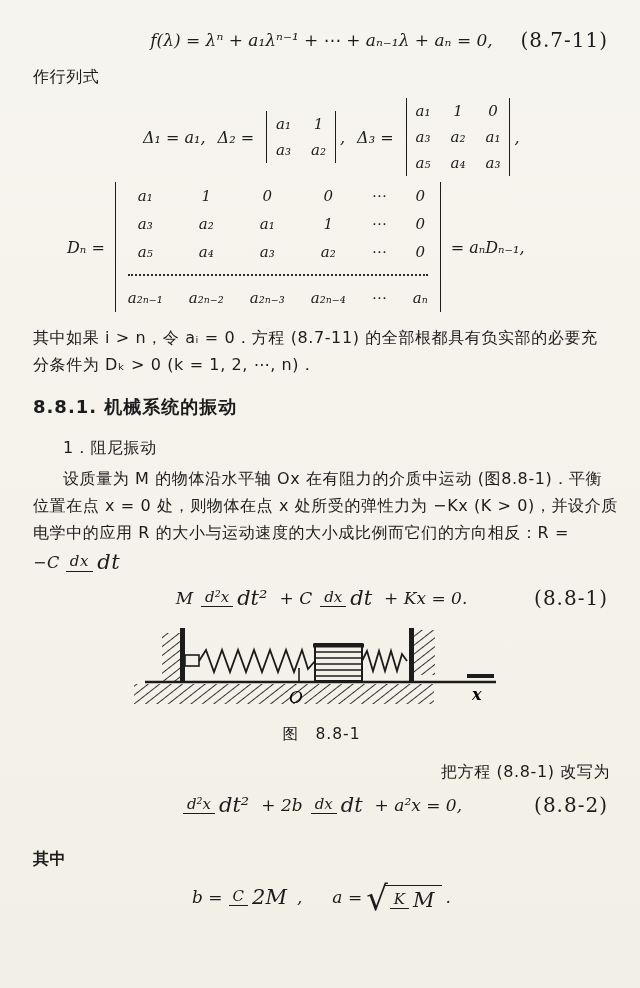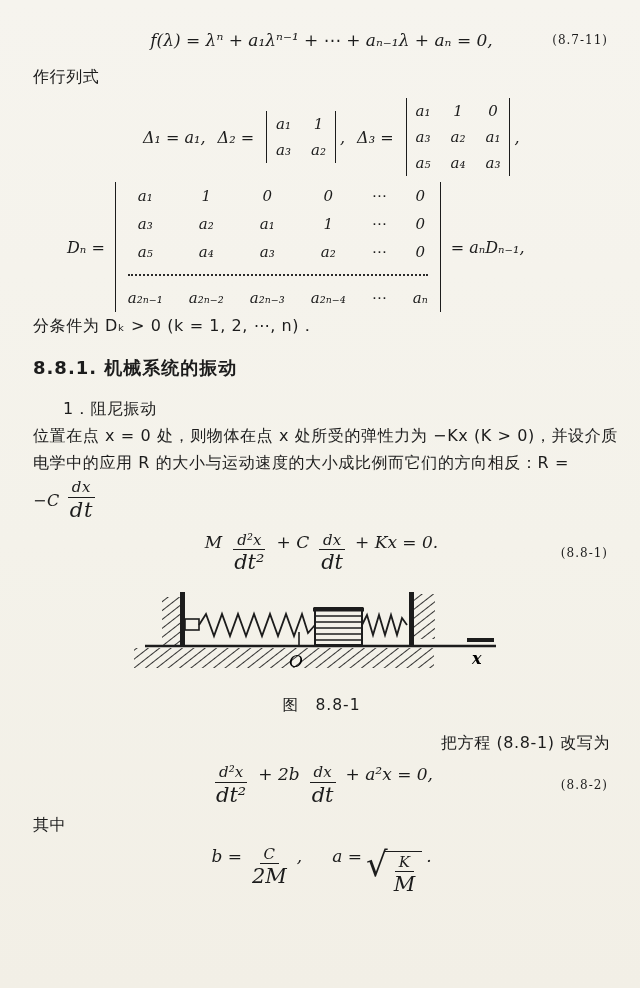--- a/index.html
+++ b/index.html
@@ -12,30 +12,30 @@
     overflow: hidden;
   }
   .sheet { padding: 0 30px 0 33px; position: relative; width: 577px; }
 
   
   .cjk { font-size: 16px; line-height: 27px; margin: 0; white-space: nowrap; letter-spacing: 0.6px; }
   .mi  { font-family: "DejaVu Serif", "DejaVu Sans", serif; font-style: italic; }
 
   
   .eqrow {
-    position: relative; display: flex; justify-content: center;
+    position: relative; display: flex; align-items: center; justify-content: center;
     gap: 6px; font-size: 17px; font-family: "DejaVu Serif", "DejaVu Sans", serif; font-style: italic;
   }
   .eqnum {
     position: absolute; right: 2px; top: 50%; transform: translateY(-50%);
-    font-style: normal; font-size: 12px; font-family: "DejaVu Serif", serif; letter-spacing: 1px;
-  }
-
-  
-  .frac { display: inline-flex; flex-direction: column; align-items: center; vertical-align: middle; margin: 0 2px; }
+    font-style: normal; font-size: 20px; font-family: "DejaVu Serif", serif; letter-spacing: 1px;
+  }
+
+  
+  .frac { display: inline-flex; align-items: center; vertical-align: middle; margin: 0 2px; }
   .frac .ftop { border-bottom: 1.4px solid #1c1c1c; padding: 0 4px 1px; line-height: 1.1; font-size: 15px; }
   .frac .fbot { padding: 1px 4px 0; line-height: 1.1; font-size: 21px; }
 
   
   .sqrt { display: inline-flex; align-items: flex-start; }
   .sqrt .rad { font-style: normal; font-size: 34px; line-height: 1; transform: translateY(1px); margin-right: -3px; }
   .sqrt .sbody { border-top: 1.7px solid #1c1c1c; margin-top: 5px; padding: 2px 3px 0 5px; }
 
   
   .matrix {
@@ -58,21 +58,21 @@
     letter-spacing: 1px; white-space: pre;
   }
   .subsec-title { font-size: 18px; font-weight: 700; margin: 17px 0 0; letter-spacing: 1px; }
   .indent { text-indent: 30px; }
 
   
   .inlinefrac { display: flex; align-items: center; gap: 4px; }
 
   
   .figwrap { margin-top: 14px; text-align: center; }
-  .figcaption { margin-top: 11px; font-size: 15.5px; letter-spacing: 1px; white-space: pre; }
+  .figcaption { margin-top: 4px; font-size: 15.5px; letter-spacing: 1px; white-space: pre; }
 </style>
 </head>
 <body>
 
 <div class="sheet">
 
   <div class="eqrow" style="margin-top:30px;">
     <span class="mi">f(λ) = λⁿ + a₁λⁿ⁻¹ + ⋯ + aₙ₋₁λ + aₙ = 0,</span>
     <span class="eqnum">(8.7-11)</span>
   </div>
@@ -129,26 +129,28 @@
       <span>a₂ₙ₋₁</span>
       <span>a₂ₙ₋₂</span>
       <span>a₂ₙ₋₃</span>
       <span>a₂ₙ₋₄</span>
       <span>⋯</span>
       <span>aₙ</span>
     </span>
     <span>= aₙDₙ₋₁,</span>
   </div>
 
+  <p class="cjk" style="margin-top:12px;">其中如果 i &gt; n，令 aᵢ = 0．方程 (8.7-11) 的全部根都具有负实部的必要充</p>
   <p class="cjk">分条件为 Dₖ &gt; 0 (k = 1, 2, ⋯, n)．</p>
 
   <h3 class="subsec-title">8.8.1. 机械系统的振动</h3>
 
   <p class="cjk indent" style="margin-top:15px;">1．阻尼振动</p>
 
+  <p class="cjk indent" style="margin-top:4px;">设质量为 M 的物体沿水平轴 Ox 在有阻力的介质中运动 (图8.8-1)．平衡</p>
   <p class="cjk">位置在点 x = 0 处，则物体在点 x 处所受的弹性力为 −Kx (K &gt; 0)，并设介质</p>
   <p class="cjk">电学中的应用 R 的大小与运动速度的大小成比例而它们的方向相反：R =</p>
   <div class="cjk inlinefrac" style="margin-top:3px;">
     <span class="mi">−C</span>
     <span class="frac mi">
       <span class="ftop">dx</span>
       <span class="fbot">dt</span>
     </span>
   </div>
 
@@ -214,21 +216,21 @@
     </span>
     <span>+ 2b</span>
     <span class="frac">
       <span class="ftop">dx</span>
       <span class="fbot">dt</span>
     </span>
     <span>+ a²x = 0,</span>
     <span class="eqnum">(8.8-2)</span>
   </div>
 
-  <p class="cjk" style="margin-top:4px;">其中</p>
+  <p class="cjk" style="margin-top:28px;font-weight:bold;">其中</p>
 
   <div class="eqrow" style="margin-top:8px; gap:4px;">
     <span>b =</span>
     <span class="frac">
       <span class="ftop">C</span>
       <span class="fbot">2M</span>
     </span>
     <span>,</span>
     <span style="margin-left:26px;">a =</span>
     <span class="sqrt">

